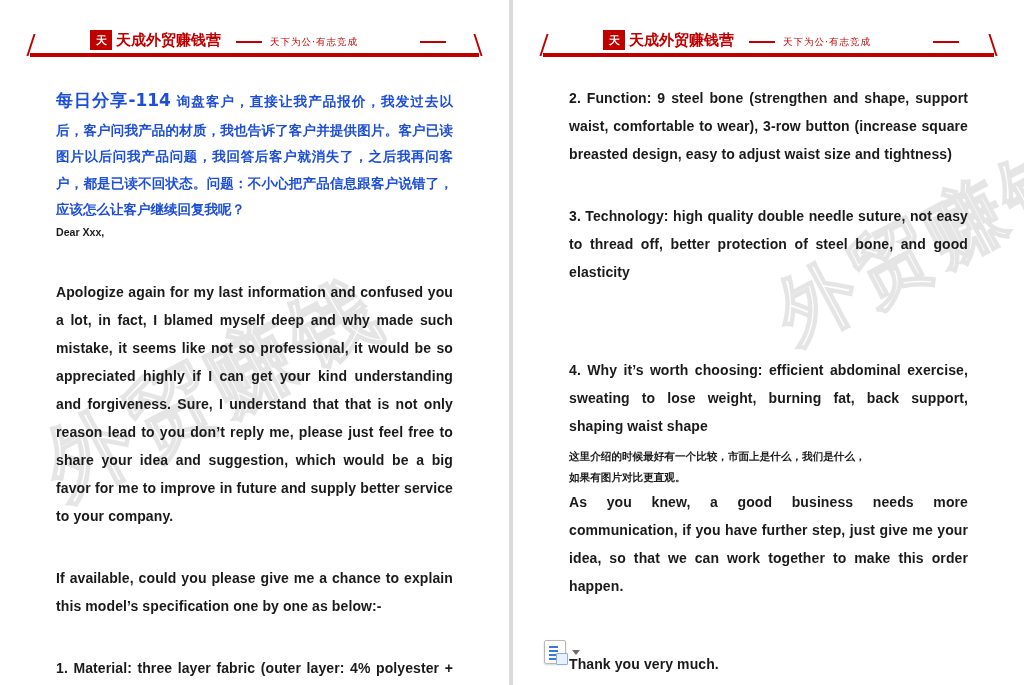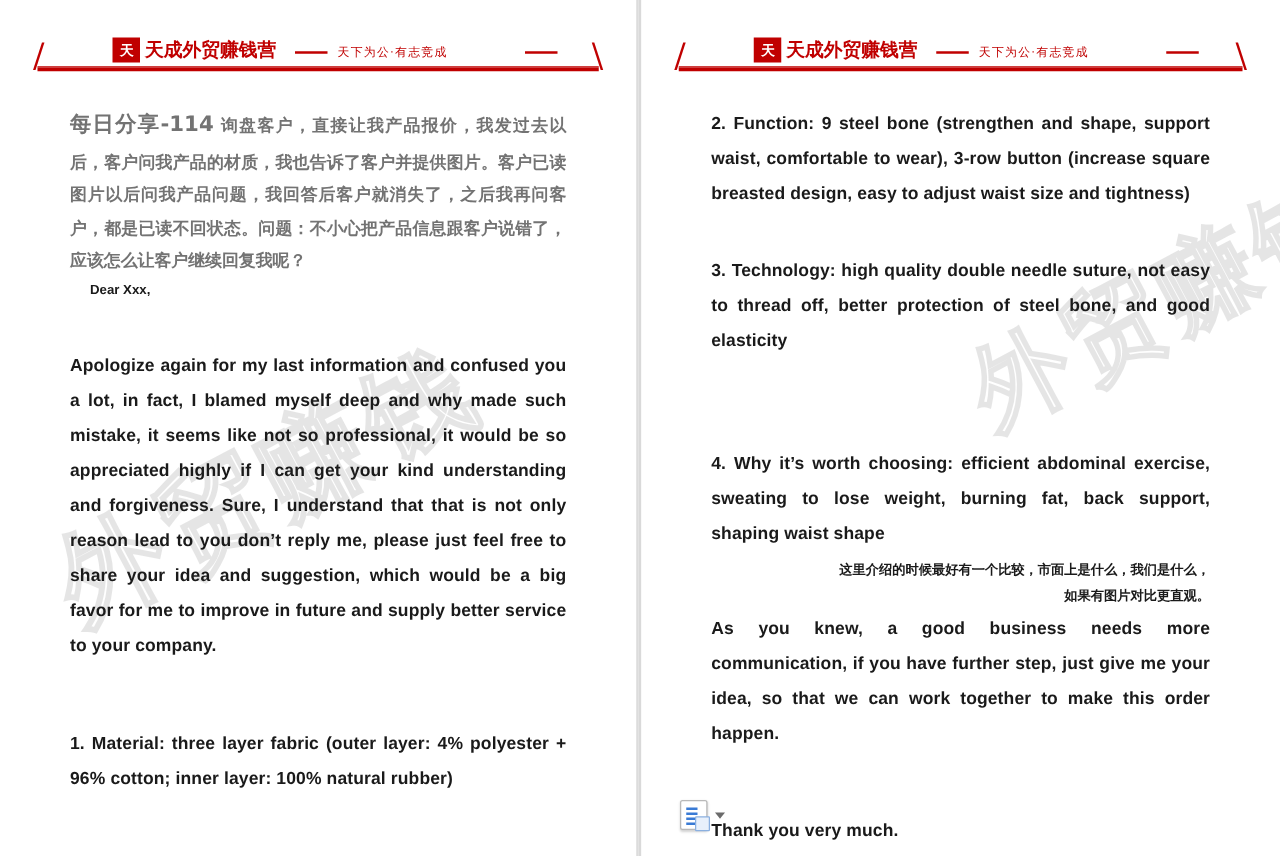--- a/index.html
+++ b/index.html
@@ -120,43 +120,42 @@
     color: #1a1a1a;
     text-align: justify;
     font-weight: bold;
     margin: 0 0 18px 0;
     letter-spacing: 0.1px;
   }
   .p.nosp { margin-bottom: 6px; margin-top: 36px; }
   .headline {
     font-size: 13.5px;
     line-height: 1.95;
-    color: #737373;
+    color: #1d4ed8;
     font-weight: bold;
     text-align: justify;
     margin: 0 0 4px 0;
     font-family: "DejaVu Sans", sans-serif;
   }
   .headline .big {
     font-size: 17px;
   }
   .greeting {
     font-size: 10.6px;
     font-weight: bold;
     color: #1a1a1a;
-    margin: 0 0 40px 16px;
+    margin: 0 0 40px 0;
   }
   .cn {
     font-size: 10.6px;
     line-height: 2.0;
     font-weight: bold;
     color: #1a1a1a;
     margin: 0;
     font-family: "DejaVu Sans", sans-serif;
-    text-align: right;
   }
   .spacer-md { height: 16px; }
 
   
   .watermark {
     position: absolute;
     left: 0; top: 0;
     width: 100%; height: 100%;
     pointer-events: none;
     z-index: 1;
@@ -249,20 +248,21 @@
         <span class="big">每日分享-114</span>
         <span>询盘客户，直接让我产品报价，我发过去以后，客户问我产品的材质，我也告诉了客户并提供图片。客户已读图片以后问我产品问题，我回答后客户就消失了，之后我再问客户，都是已读不回状态。问题：不小心把产品信息跟客户说错了，应该怎么让客户继续回复我呢？</span>
       </p>
 
       <p class="greeting">Dear Xxx,</p>
 
       <p class="p">Apologize again for my last information and confused you a lot, in fact, I blamed myself deep and why made such mistake, it seems like not so professional, it would be so appreciated highly if I can get your kind understanding and forgiveness. Sure, I understand that that is not only reason lead to you don’t reply me, please just feel free to share your idea and suggestion, which would be a big favor for me to improve in future and supply better service to your company.</p>
 
       <div class="spacer-md"></div>
 
+      <p class="p">If available, could you please give me a chance to explain this model’s specification one by one as below:-</p>
 
       <div class="spacer-md"></div>
 
       <p class="p">1. Material: three layer fabric (outer layer: 4% polyester + 96% cotton; inner layer: 100% natural rubber)</p>
     </div>
   </div>
 
   <div class="gutter"></div>
 
   <div class="page right">

